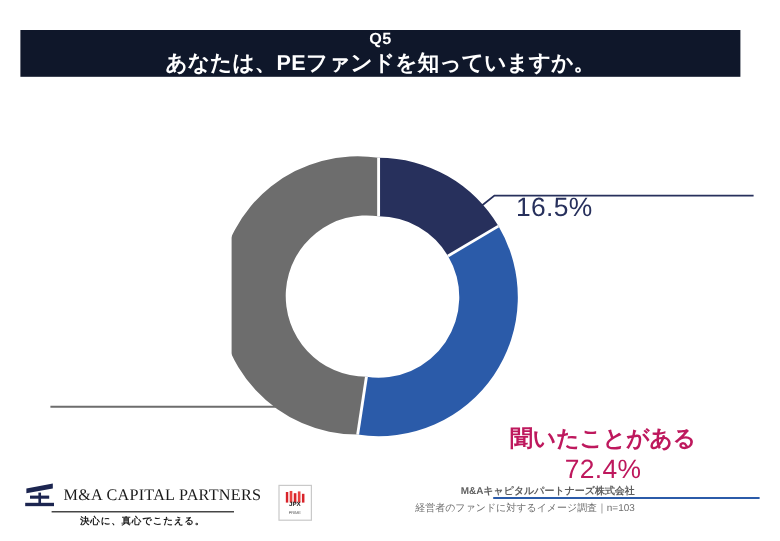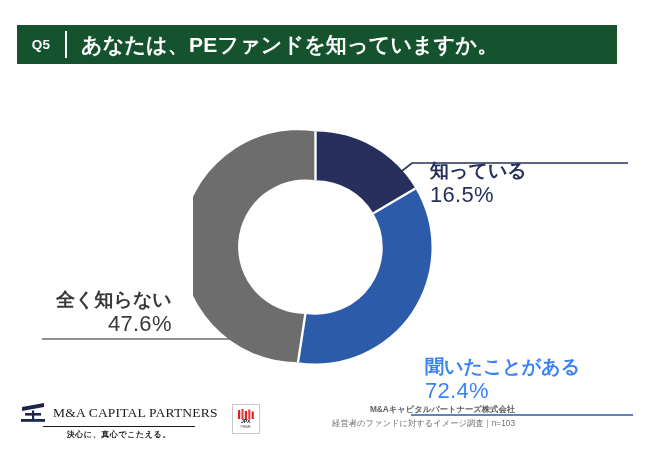--- a/index.html
+++ b/index.html
@@ -16,42 +16,43 @@
     color: #1c2550;
   }
 
   
   .header {
     position: absolute;
     left: 17px;
     top: 25px;
     width: 600px;
     height: 39px;
-    background: #14532d;
-    display: flex;
-    align-items: center;
+    background: #0f172a;
+    display: flex;
+    align-items: center;
+    flex-direction: column;
   }
   .header-qnum {
     width: 48px;
     min-width: 48px;
     text-align: center;
     color: #ffffff;
     font-size: 13.5px;
     font-weight: bold;
     letter-spacing: .3px;
   }
   .header-divider {
     width: 2px;
     height: 27px;
     background: #ffffff;
     margin-right: 14px;
   }
   .header-title {
     color: #ffffff;
-    font-size: 21px;
+    font-size: 18px;
     font-weight: bold;
     letter-spacing: .2px;
     white-space: nowrap;
   }
 
   
   .chart-area {
     position: absolute;
     left: 0;
     top: 70px;
@@ -87,22 +88,22 @@
 
   .callout-known {
     left: 430px;
     top: 90px;
     color: #27305c;
     text-align: left;
   }
   .callout-heard {
     left: 425px;
     top: 286px;
-    color: #3b82f6;
-    text-align: left;
+    color: #be185d;
+    text-align: center;
   }
   .callout-unknown {
     left: 56px;
     top: 219px;
     color: #3a3a3a;
     text-align: right;
   }
 
   .leader {
     position: absolute;
@@ -177,21 +178,21 @@
     letter-spacing: -.1px;
   }
   .jpx-sub {
     font-size: 3.4px;
     color: #555;
     letter-spacing: -.1px;
   }
 
   .footer-credit {
     position: absolute;
-    right: 16px;
+    right: 2px;
     top: 11px;
     text-align: right;
     color: #6f6f6f;
     font-size: 8.3px;
     line-height: 1.65;
   }
   .footer-credit .fc-line1 { font-weight: bold; color: #5f5f5f; display: block; }
   .footer-credit .fc-line2 { display: block; }
 </style>
 </head>
@@ -228,33 +229,28 @@
         <path fill="#6d6d6d" d="M -17.47,114.68 A 116,116 0 1,1 0,-116 L 0,-67.25 A 67.25,67.25 0 1,0 -10.13,66.48 Z"></path>
 
         <line x1="0" y1="-67.25" x2="0" y2="-116" stroke="#ffffff" stroke-width="2.4"></line>
         <line x1="57.87" y1="-34.23" x2="99.85" y2="-59.07" stroke="#ffffff" stroke-width="2.4"></line>
         <line x1="-10.13" y1="66.48" x2="-17.47" y2="114.68" stroke="#ffffff" stroke-width="2.4"></line>
       </g>
     </svg>
   </div>
 
   <div class="callout callout-known">
-    <span class="cl-name">知っている</span>
     <span class="cl-value">16.5%</span>
   </div>
 
   <div class="callout callout-heard">
     <span class="cl-name">聞いたことがある</span>
     <span class="cl-value">72.4%</span>
   </div>
 
-  <div class="callout callout-unknown">
-    <span class="cl-name">全く知らない</span>
-    <span class="cl-value">47.6%</span>
-  </div>
 </div>
 
 <div class="footer">
 
   <div class="logo-block">
     <div class="mac-logo">
       <div class="mac-logo-row">
         <svg class="mac-mark" width="26" height="22" viewBox="0 0 26 22">
           <path d="M2,5 L24,1 L24,5 L2,9 Z" fill="#1c2550"></path>
           <rect x="5" y="11" width="16" height="2.6" fill="#1c2550"></rect>

